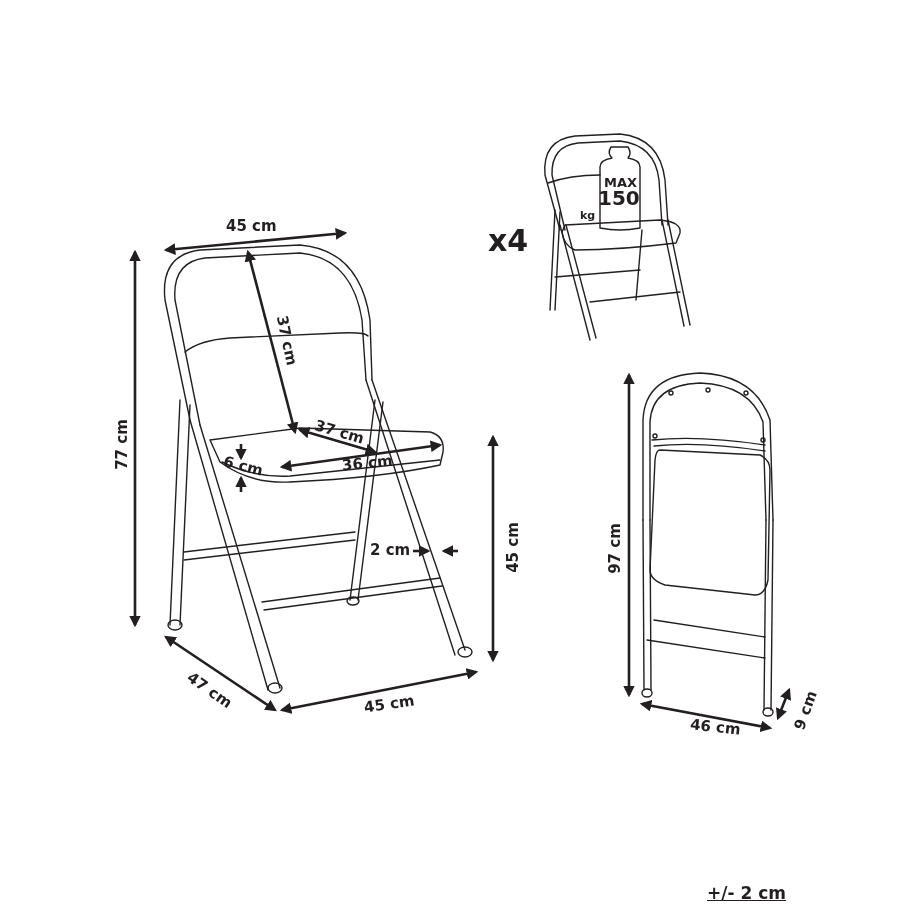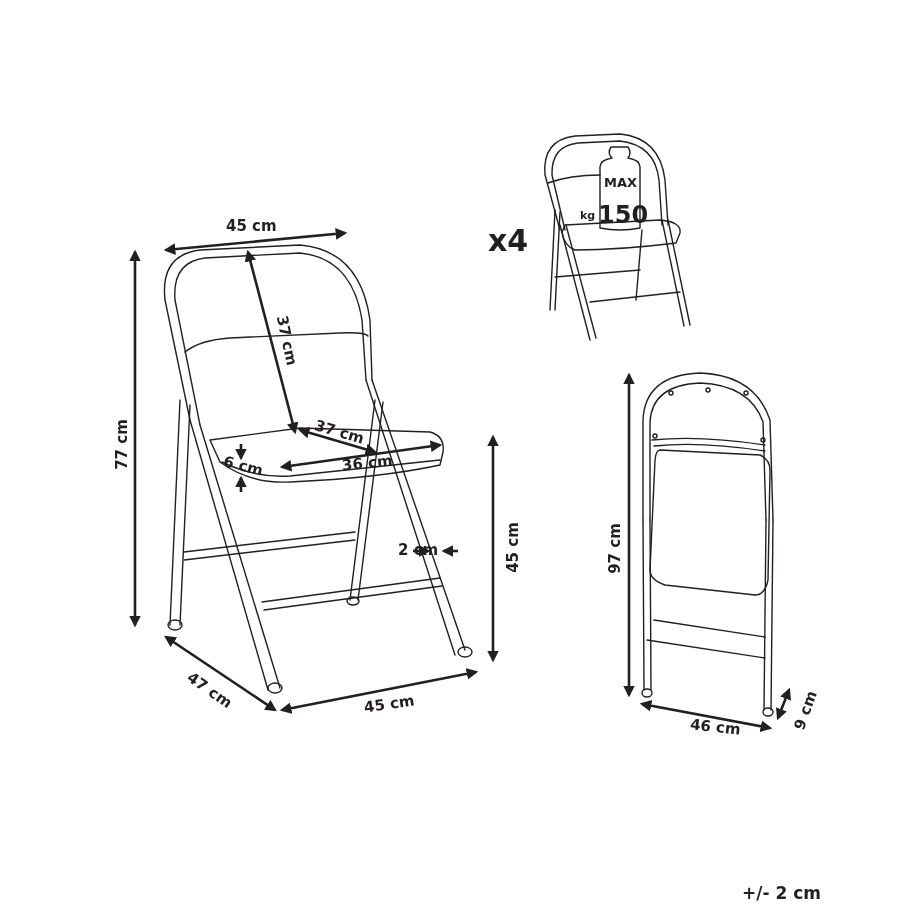--- a/index.html
+++ b/index.html
@@ -113,28 +113,28 @@
     <line class="dim" x1="789" y1="690" x2="778" y2="718" marker-start="url(#arr)" marker-end="url(#arr)"></line>
   </g>
 </svg>
 
 <div class="lbl" style="left:226px;top:219px;">45 cm</div>
 <div class="lbl" style="left:261px;top:333px;transform:rotate(78deg);">37 cm</div>
 <div class="lbl" style="left:97px;top:437px;transform:rotate(-90deg);">77 cm</div>
 <div class="lbl" style="left:314px;top:425px;transform:rotate(16deg);">37 cm</div>
 <div class="lbl" style="left:342px;top:456px;transform:rotate(-6deg);">36 cm</div>
 <div class="lbl" style="left:223px;top:459px;transform:rotate(14deg);">6 cm</div>
-<div class="lbl" style="left:370px;top:543px;margin-left:28px;">2 cm</div>
+<div class="lbl" style="left:370px;top:543px;">2 cm</div>
 <div class="lbl" style="left:488px;top:540px;transform:rotate(-90deg);">45 cm</div>
 <div class="lbl" style="left:184px;top:683px;transform:rotate(35deg);">47 cm</div>
 <div class="lbl" style="left:364px;top:697px;transform:rotate(-8deg);">45 cm</div>
 
 <div class="lbl big" style="left:488px;top:226px;">x4</div>
 
 <div class="lbl" style="left:604px;top:176px;font-size:13px;">MAX</div>
-<div class="lbl" style="left:598px;top:188px;font-size:24px;margin-top:15px;">150</div>
+<div class="lbl" style="left:598px;top:188px;font-size:20px;">150</div>
 <div class="lbl" style="left:580px;top:210px;font-size:11px;">kg</div>
 
 <div class="lbl" style="left:590px;top:541px;transform:rotate(-90deg);">97 cm</div>
 <div class="lbl" style="left:690px;top:720px;transform:rotate(6deg);">46 cm</div>
 <div class="lbl" style="left:786px;top:703px;transform:rotate(-70deg);">9 cm</div>
 
-<div class="lbl tol" style="left:742px;top:885px;">+/- 2 cm</div>
+<div class="lbl tol" style="left:707px;top:885px;text-decoration:underline;">+/- 2 cm</div>
 
 </body></html>

